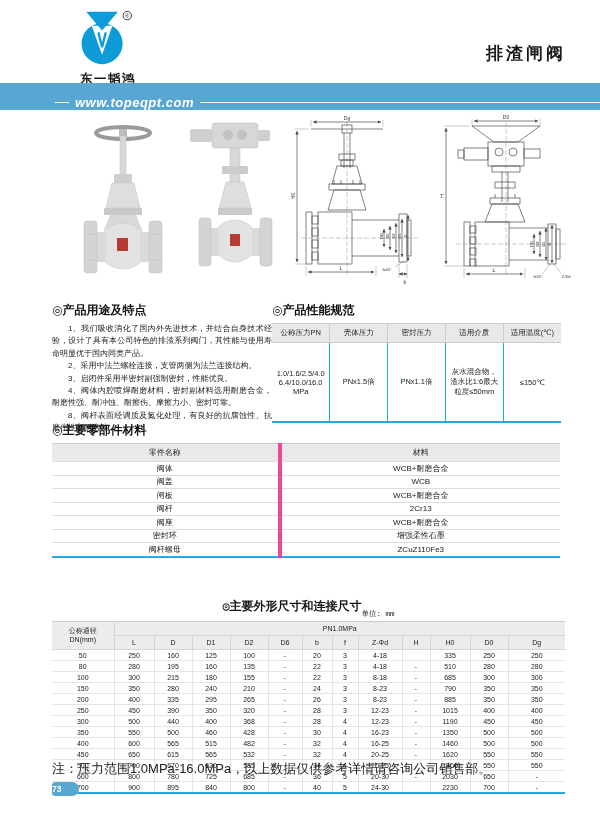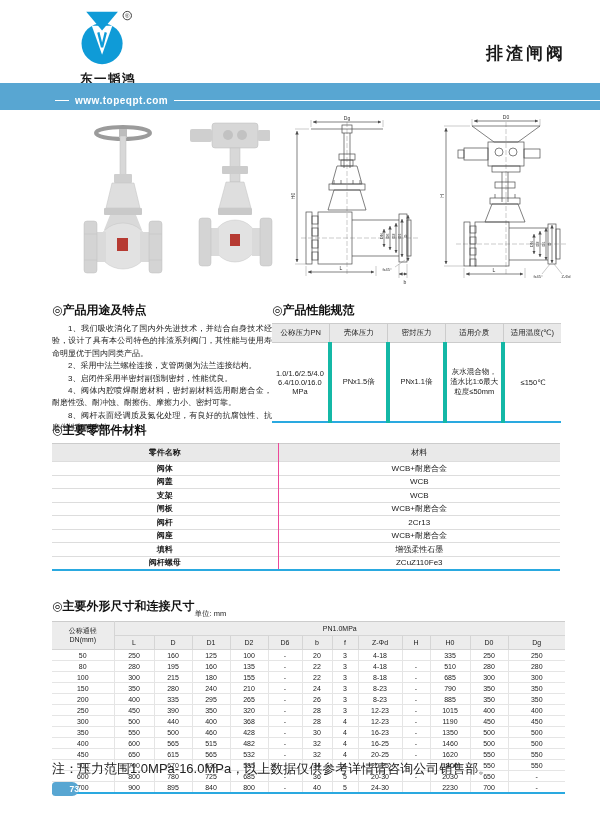--- a/index.html
+++ b/index.html
@@ -9,65 +9,65 @@
   
   .logo-wrap{position:absolute;left:52px;top:10px;width:84px;text-align:right;}
   .brand-name{font-size:12.5px;font-weight:bold;letter-spacing:1.5px;margin-top:1px;}
   .page-title{position:absolute;right:34px;top:42px;font-size:17px;font-weight:bold;letter-spacing:3px;}
 
   .band{position:absolute;left:0;top:83px;width:600px;height:27px;background:#58a6d2;}
   .band-inner{position:absolute;left:55px;right:0;top:12px;display:flex;align-items:center;}
   .band-seg{height:1px;background:#fff;}
   .band-seg.short{width:14px;margin-right:6px;}
   .band-seg.long{flex:1;margin-left:6px;}
-  .band-url{color:#fff;font-size:10px;font-weight:bold;letter-spacing:.5px;white-space:nowrap;}
+  .band-url{color:#fff;font-size:13px;font-weight:bold;letter-spacing:.5px;white-space:nowrap;font-style:italic;}
 
   
   .fig{position:absolute;}
   .ln{stroke:#4b4b4b;fill:none;stroke-width:.7;}
   .lnthin{stroke:#7a7a7a;fill:none;stroke-width:.4;}
   .dimtxt{font-size:5px;fill:#333;}
   .dimtxt2{font-size:4px;fill:#333;}
 
   
   .sec-heading{font-size:12px;font-weight:bold;margin:16px 0 4px 0;color:#111;}
   .features{position:absolute;left:52px;top:286px;width:220px;}
   .features p{font-size:8px;line-height:1.55;margin:0;text-indent:2em;text-align:justify;color:#222;}
 
   .perf{position:absolute;left:272px;top:286px;width:290px;}
   table{border-collapse:collapse;}
   .perf table{width:289px;font-size:7.5px;border-top:1px solid #ccc;border-bottom:2px solid #2aa9e0;table-layout:fixed;}
   .perf th{background:#e9e9e9;font-weight:normal;height:18px;border-left:1px solid #ccc;border-bottom:1px solid #ccc;padding:0 2px;}
-  .perf td{height:78px;text-align:center;vertical-align:middle;border-left:4px solid #14b8a6;white-space:pre-line;padding:0 2px;}
+  .perf td{height:78px;text-align:center;vertical-align:middle;border-left:1px solid #14b8a6;white-space:pre-line;padding:0 2px;}
   .perf th:first-child,.perf td:first-child{border-left:none;}
 
   .materials{position:absolute;left:52px;top:406px;width:510px;}
   .materials table{width:508px;font-size:8px;border-top:1px solid #ccc;border-bottom:2px solid #2aa9e0;table-layout:fixed;}
   .materials th{background:#e9e9e9;font-weight:normal;height:15px;}
   .materials td{height:12.5px;text-align:center;border-top:1px solid #ddd;padding:0;}
-  .materials th:first-child,.materials td:first-child{width:44%;border-right:1px solid #ec4899;font-weight:bold;}
+  .materials th:first-child,.materials td:first-child{width:44%;border-right:4px solid #ec4899;}
   .materials th{text-align:center;}
 
   .dims{position:absolute;left:52px;top:582px;width:513px;}
-  .dims-head{display:flex;justify-content:flex-start;align-items:flex-end;}
+  .dims-head{display:flex;justify-content:center;align-items:flex-end;font-family:Liberation Mono, monospace;}
   .unit-label{font-size:7.5px;color:#222;}
   .dims table{width:513px;font-size:7px;table-layout:fixed;border-top:1px solid #ccc;border-bottom:2px solid #2aa9e0;margin-top:2px;}
   .dims thead th{background:#ececec;font-weight:normal;border:1px solid #d5d5d5;border-top:none;padding:0;}
   .dims thead tr:first-child th{height:13px;}
   .dims thead tr:last-child th{height:13px;}
   .dims th.dn-th{white-space:pre-line;line-height:1.25;}
   .dims tbody td{height:10px;text-align:center;border:1px solid #e5e5e5;padding:0;color:#222;}
   .dims tbody tr td:first-child{border-left:none;}
   .dims tbody tr td:last-child{border-right:none;}
   .dims thead tr th:first-child{border-left:none;}
   .dims thead tr th:last-child{border-right:none;}
   .note{position:absolute;left:52px;top:760px;font-size:13px;color:#222;}
 
   .page-badge{position:absolute;left:52px;top:782px;width:27px;height:14px;background:#58a6d2;color:#fff;
-    font-size:8.5px;font-weight:bold;display:flex;align-items:center;justify-content:flex-end;
+    font-size:8.5px;font-weight:bold;display:flex;align-items:center;justify-content:flex-start;
     border-radius:4px 8px 8px 4px;}
 </style>
 </head>
 <body>
 
 <div class="page">
 
   <div class="logo-wrap">
     <svg width="66" height="56" viewBox="0 0 70 60">
       <circle cx="34" cy="36" r="22" fill="#0f9bd7"></circle>
@@ -312,37 +312,33 @@
       <tbody>
           <tr>
             <td>阀体</td>
             <td>WCB+耐磨合金</td>
           </tr>
           <tr>
             <td>阀盖</td>
             <td>WCB</td>
           </tr>
           <tr>
-            <td>支架</td>
-            <td>WCB</td>
-          </tr>
-          <tr>
             <td>闸板</td>
             <td>WCB+耐磨合金</td>
           </tr>
           <tr>
             <td>阀杆</td>
             <td>2Cr13</td>
           </tr>
           <tr>
             <td>阀座</td>
             <td>WCB+耐磨合金</td>
           </tr>
           <tr>
-            <td>填料</td>
+            <td>密封环</td>
             <td>增强柔性石墨</td>
           </tr>
           <tr>
             <td>阀杆螺母</td>
             <td>ZCuZ110Fe3</td>
           </tr>
         </tbody>
     </table>
   </div>
 

